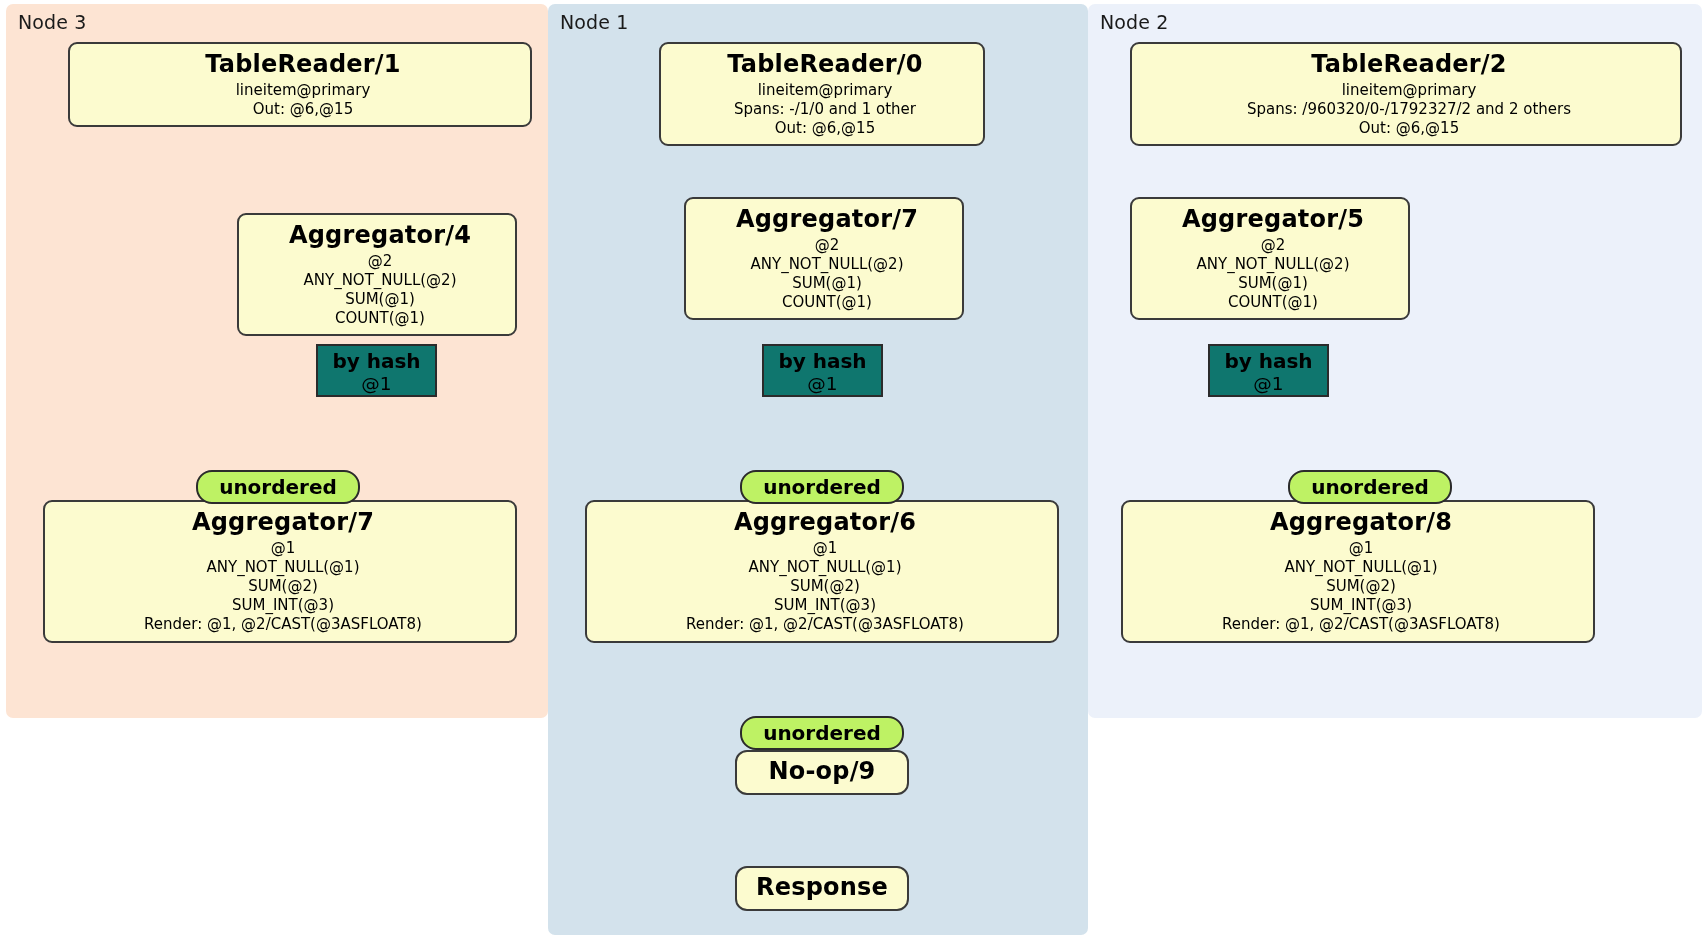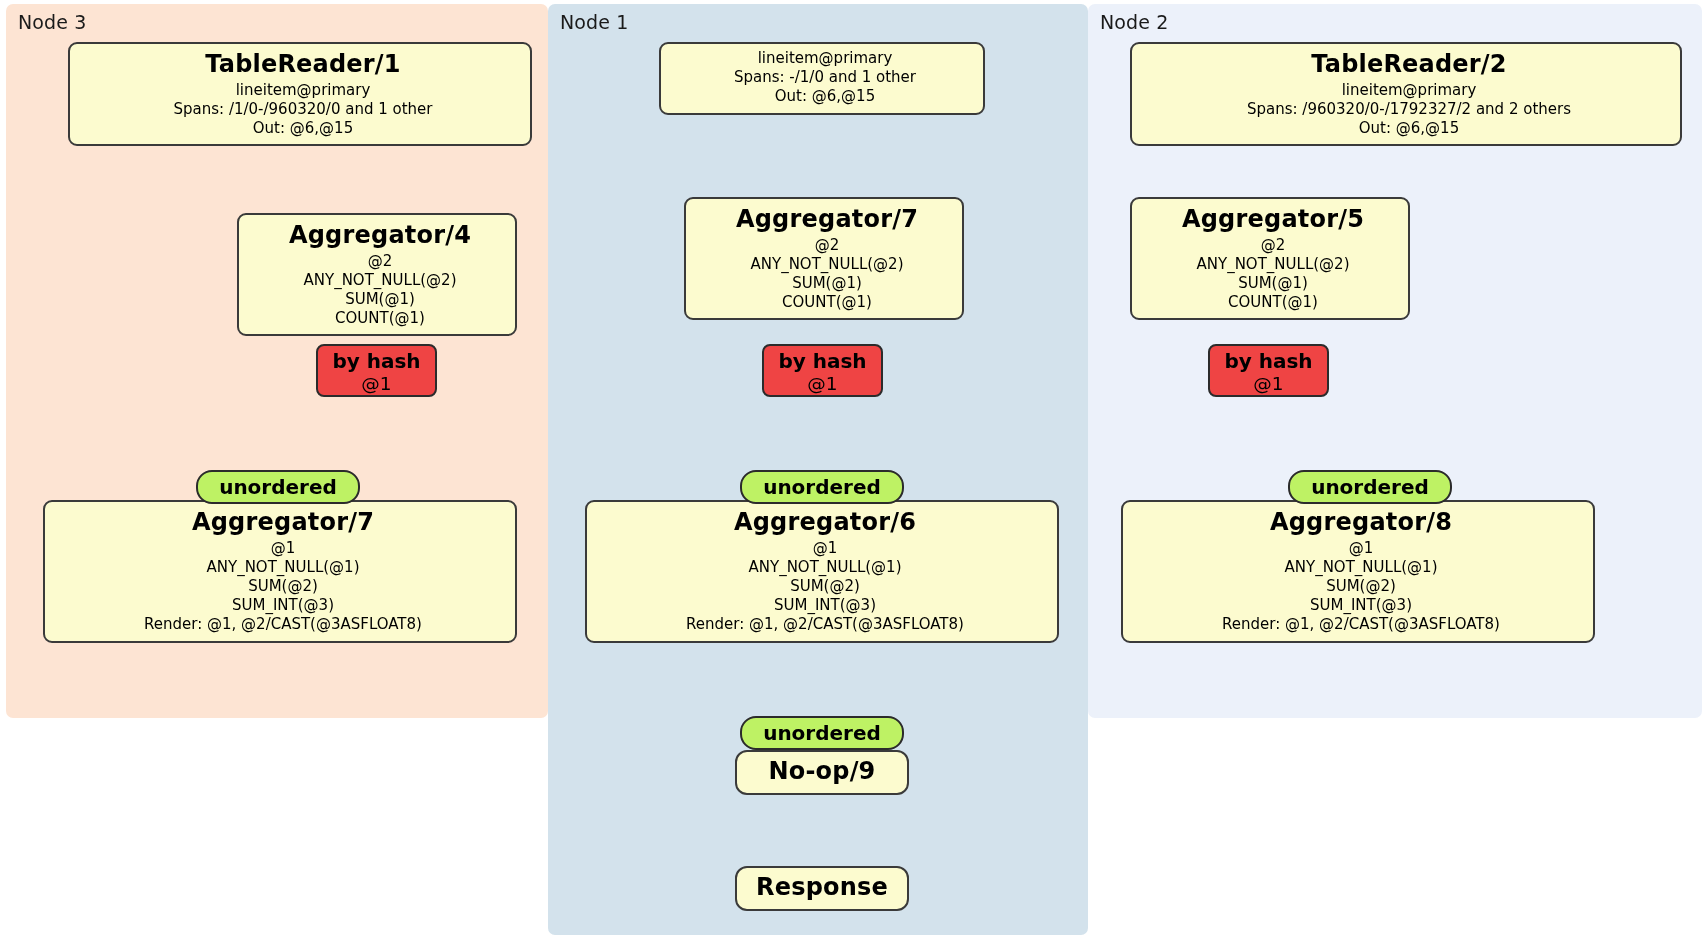--- a/index.html
+++ b/index.html
@@ -87,22 +87,22 @@
   
   .badge {
     position: absolute;
     box-sizing: border-box;
     border: 2px solid #2b2b2b;
     text-align: center;
     color: #000;
     white-space: nowrap;
   }
   .badge.hash {
-    background: #ef4444;
-    border-radius: 8px;
+    background: #0f766e;
+    border-radius: 0;
     padding: 3px 0 4px 0;
     line-height: 1.22;
   }
   .badge.hash .t1 {
     font-weight: bold;
     font-size: 20px;
   }
   .badge.hash .t2 {
     font-size: 18.5px;
   }
@@ -165,25 +165,25 @@
       <path d="M 822,682 L 822,726" stroke-width="5.5" marker-end="url(#ah)"></path>
       <path d="M 1128,650 L 886,726" stroke-width="5.5" marker-end="url(#ah)"></path>
 
       <path d="M 822,786 L 822,866" stroke-width="5.5" marker-end="url(#ah)"></path>
     </g>
   </svg>
 
   <div class="proc z-mid" style="left:68px; top:42px; width:464px;">
     <div class="title">TableReader/1</div>
     <div class="line">lineitem@primary</div>
-    <div class="line">Spans: /1/0-/960320/0 and 1 other</div>
     <div class="line">Out: @6,@15</div>
   </div>
 
   <div class="proc z-mid" style="left:659px; top:42px; width:326px;">
+    <div class="title">TableReader/0</div>
     <div class="line">lineitem@primary</div>
     <div class="line">Spans: -/1/0 and 1 other</div>
     <div class="line">Out: @6,@15</div>
   </div>
 
   <div class="proc z-mid" style="left:1130px; top:42px; width:552px;">
     <div class="title">TableReader/2</div>
     <div class="line">lineitem@primary</div>
     <div class="line">Spans: /960320/0-/1792327/2 and 2 others</div>
     <div class="line">Out: @6,@15</div>

